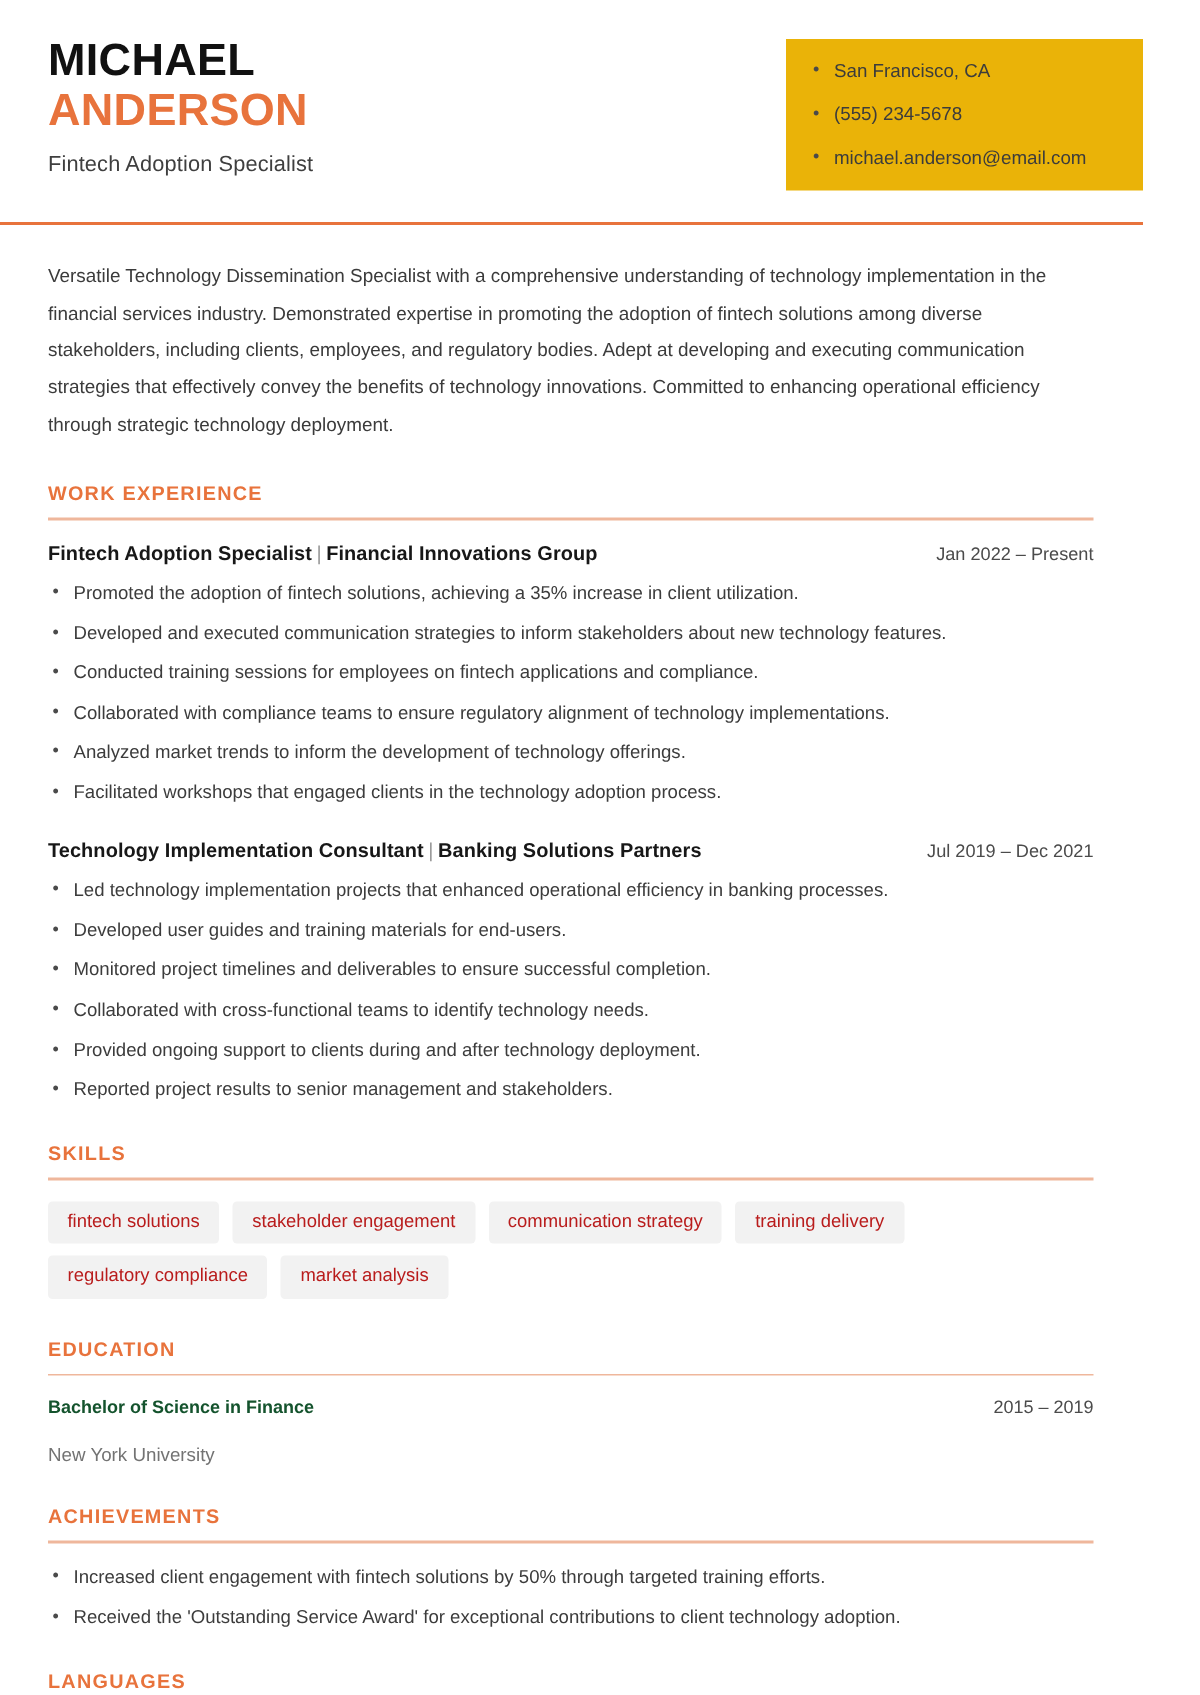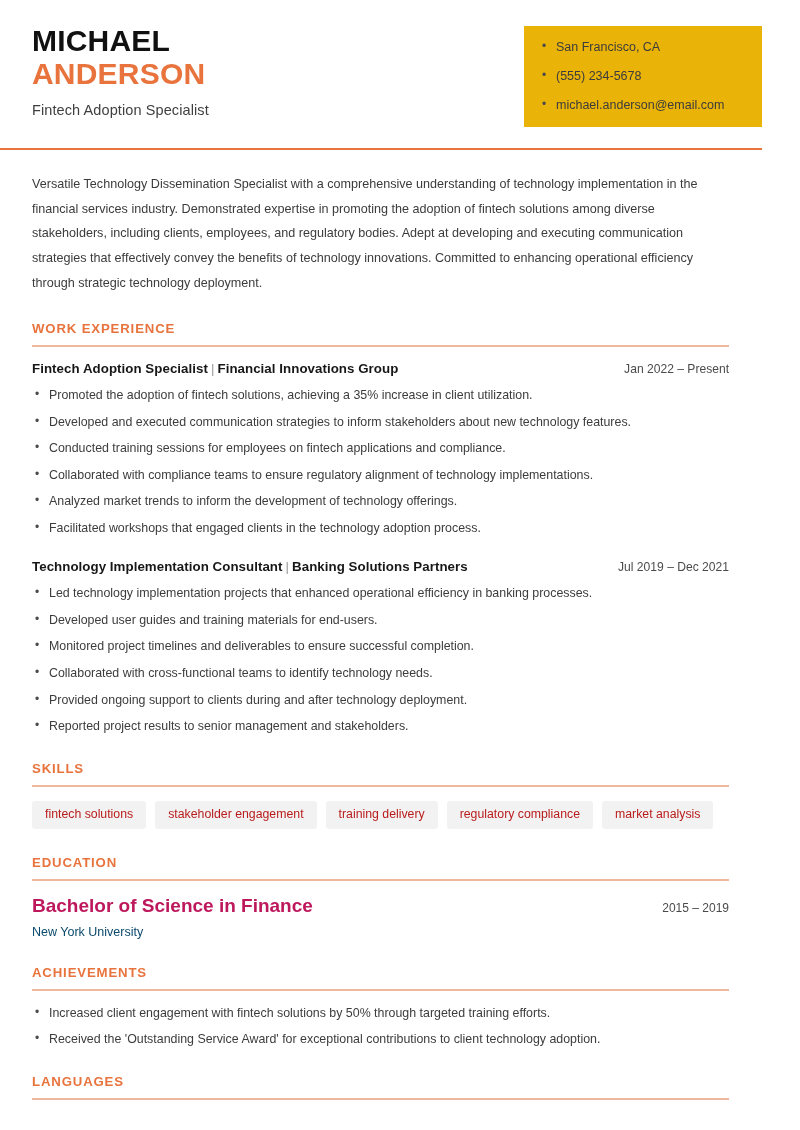--- a/index.html
+++ b/index.html
@@ -195,33 +195,33 @@
     white-space: nowrap;
   }
 
   
   .edu-head {
     display: flex;
     align-items: baseline;
     justify-content: space-between;
   }
   .edu-degree {
-    font-size: 19px;
+    font-size: 12px;
     font-weight: bold;
-    color: #be185d;
+    color: #14532d;
   }
   .edu-date {
     font-size: 12px;
     color: #4b4b4b;
     white-space: nowrap;
   }
   .edu-school {
     font-size: 12.5px;
-    color: #0c4a6e;
-    margin-top: 8px;
+    color: #737373;
+    margin-top: 18px;
   }
 </style>
 </head>
 <body>
 
 <div class="page">
 
   <div class="header">
     <div class="identity">
       <div class="name-line name-first">MICHAEL</div>
@@ -281,20 +281,21 @@
         </ul>
       </div>
     </div>
 
     <div class="section">
       <div class="section-title">SKILLS</div>
       <div class="section-rule"></div>
       <div class="chip-wrap">
         <span class="chip">fintech solutions</span>
         <span class="chip">stakeholder engagement</span>
+        <span class="chip">communication strategy</span>
         <span class="chip">training delivery</span>
         <span class="chip">regulatory compliance</span>
         <span class="chip">market analysis</span>
       </div>
     </div>
 
     <div class="section">
       <div class="section-title">EDUCATION</div>
       <div class="section-rule"></div>
       <div class="entry">

